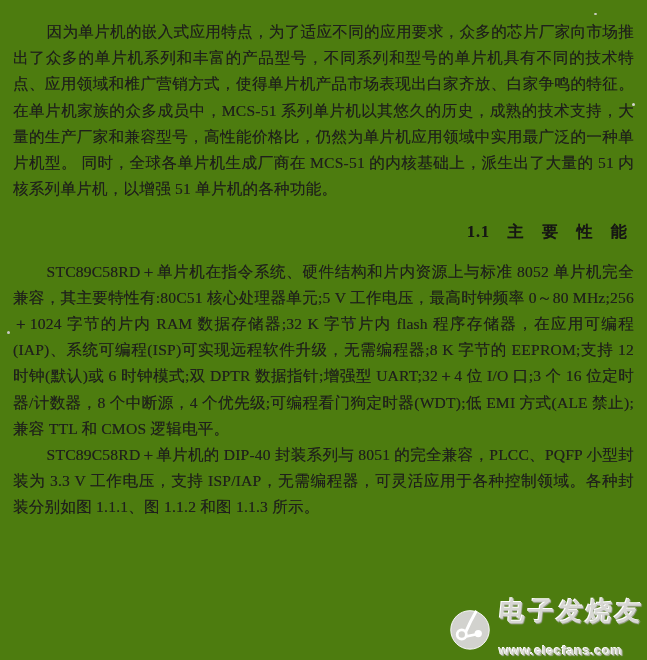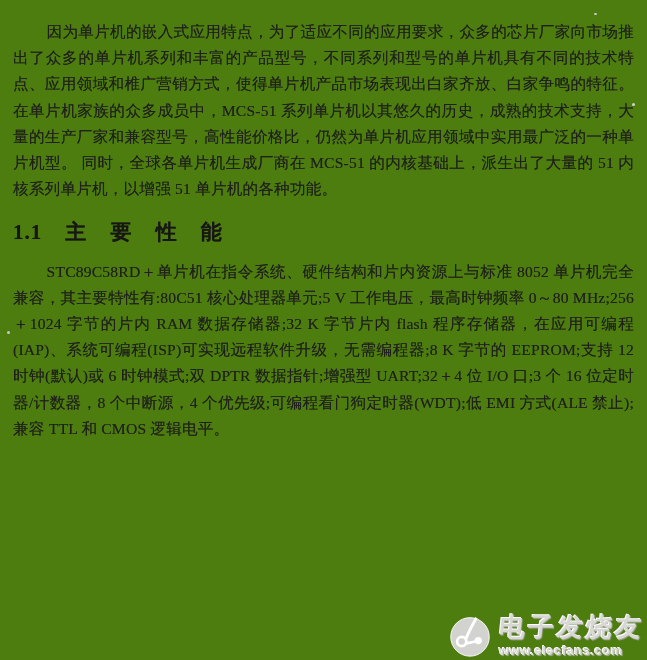--- a/index.html
+++ b/index.html
@@ -21,22 +21,22 @@
     width: 621px;
     font-size: 15.6px;
     line-height: 26.2px;
     text-align: justify;
     letter-spacing: 0.2px;
     text-shadow: 0 0 0.4px rgba(20,20,20,0.55); 
   }
   .para { margin: 0; text-indent: 2.15em; }
   .section-heading {
     margin: 17px 0 13px 0;
-    text-align: left;
-    font-size: 21px;
+    text-align: right;
+    font-size: 16px;
     font-weight: 600;
     color: #161614;
   }
   .sec-num { letter-spacing: 1px; margin-right: 1.1em; }
   .sec-title { letter-spacing: 0.45em; }
 
   
   .speck { position: absolute; border-radius: 50%; }
   .speck-center { left: 349px; top: 320px; width: 4px; height: 4px; background: #3a3a38; }
   .speck-left   { left: 7px;  top: 331px; width: 3px; height: 3px; background: #c9c9c5; }
@@ -62,36 +62,37 @@
     transform: skewX(-6deg);
     line-height: 1.0;
   }
   .wm-url {
     font-family: "Liberation Sans", "DejaVu Sans", sans-serif;
     font-size: 13px;
     font-weight: bold;
     letter-spacing: 0.5px;
     color: #dcdcd8;
     text-shadow: -1px -1px 0 #ffffff, 1px 1px 1px #b3b3ae;
-    margin-top: 2px;
+    margin-top: 18px;
   }
 </style>
 </head>
 <body>
 
 <div class="page">
 
   <div class="text-block">
     <p class="para">因为单片机的嵌入式应用特点，为了适应不同的应用要求，众多的芯片厂家向市场推出了众多的单片机系列和丰富的产品型号，不同系列和型号的单片机具有不同的技术特点、应用领域和椎广营销方式，使得单片机产品市场表现出白家齐放、白家争鸣的特征。在单片机家族的众多成员中，MCS-51 系列单片机以其悠久的历史，成熟的技术支持，大量的生产厂家和兼容型号，高性能价格比，仍然为单片机应用领域中实用最广泛的一种单片机型。 同时，全球各单片机生成厂商在 MCS-51 的内核基础上，派生出了大量的 51 内核系列单片机，以增强 51 单片机的各种功能。</p>
 
     <h2 class="section-heading">
       <span class="sec-num">1.1</span><span class="sec-title">主 要 性 能</span>
     </h2>
 
     <p class="para">STC89C58RD＋单片机在指令系统、硬件结构和片内资源上与标准 8052 单片机完全兼容，其主要特性有:80C51 核心处理器单元;5 V 工作电压，最高时钟频率 0～80 MHz;256＋1024 字节的片内 RAM 数据存储器;32 K 字节片内 flash 程序存储器，在应用可编程(IAP)、系统可编程(ISP)可实现远程软件升级，无需编程器;8 K 字节的 EEPROM;支持 12 时钟(默认)或 6 时钟模式;双 DPTR 数据指针;增强型 UART;32＋4 位 I/O 口;3 个 16 位定时器/计数器，8 个中断源，4 个优先级;可编程看门狗定时器(WDT);低 EMI 方式(ALE 禁止);兼容 TTL 和 CMOS 逻辑电平。</p>
+    <p class="para">STC89C58RD＋单片机的 DIP-40 封装系列与 8051 的完全兼容，PLCC、PQFP 小型封装为 3.3 V 工作电压，支持 ISP/IAP，无需编程器，可灵活应用于各种控制领域。各种封装分别如图 1.1.1、图 1.1.2 和图 1.1.3 所示。</p>
   </div>
 
   <span class="speck speck-center"></span>
   <span class="speck speck-left"></span>
   <span class="speck speck-topright"></span>
   <span class="speck speck-right"></span>
 
   <div class="watermark">
     <svg class="wm-logo" viewBox="0 0 48 48" xmlns="http://www.w3.org/2000/svg" aria-hidden="true">
       <circle cx="24" cy="25" r="21" fill="#d2d2ce"></circle>

